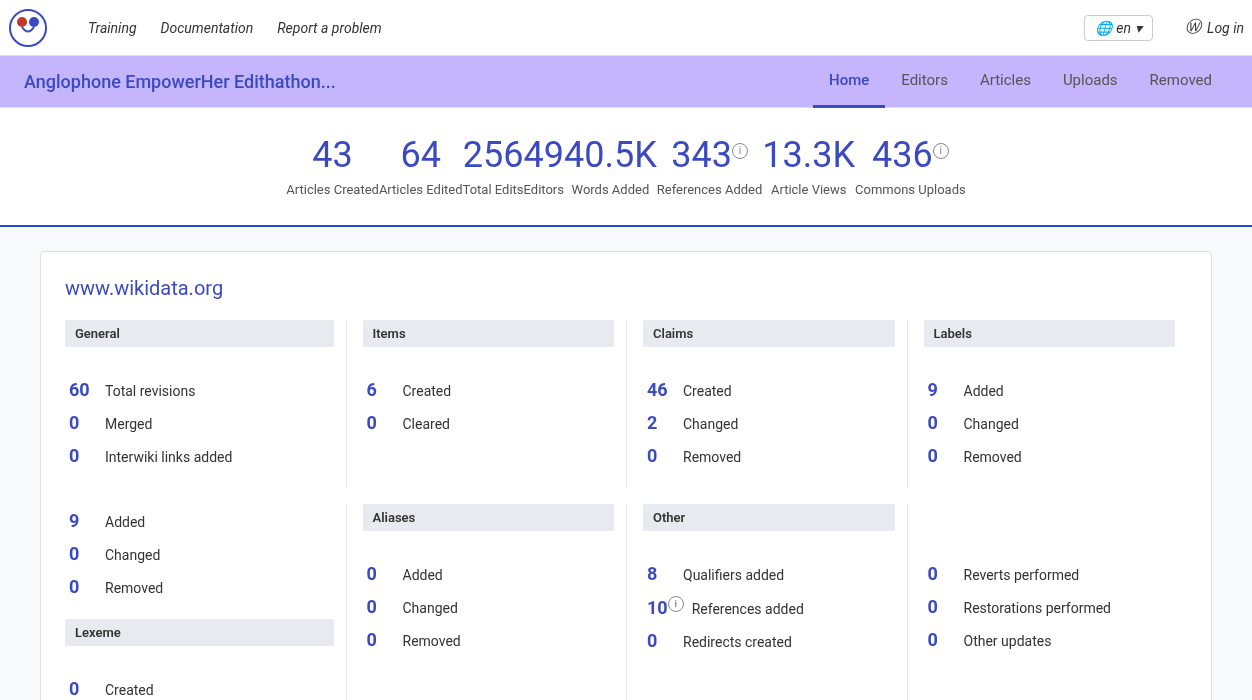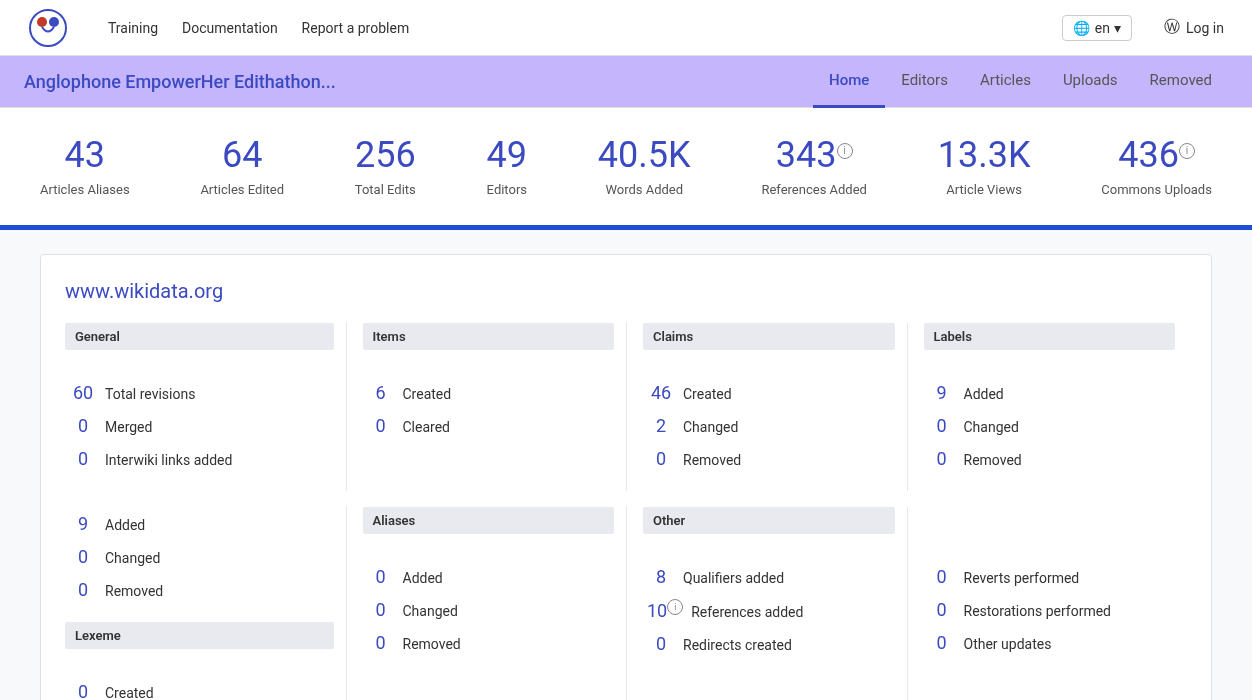--- a/index.html
+++ b/index.html
@@ -4,23 +4,24 @@
   <style>
     * { box-sizing: border-box; margin: 0; padding: 0; }
     body { font-family: -apple-system, BlinkMacSystemFont, 'Segoe UI', Roboto, sans-serif; background: #f8f9fa; color: #333; font-size: 14px; }
 
     
     .top-nav {
       background: #fff;
       border-bottom: 1px solid #e0e0e0;
       display: flex;
       align-items: center;
-      padding: 0 28px;
+      padding: 0 8px;
       height: 56px;
       gap: 32px;
+      font-style: italic;
     }
     .logo { width: 40px; height: 40px; margin-right: 8px; }
     .top-nav-links { display: flex; gap: 24px; flex: 1; }
     .top-nav-links a { color: #333; text-decoration: none; font-size: 14px; }
     .lang-selector {
       display: flex; align-items: center; gap: 4px;
       border: 1px solid #ccc; border-radius: 4px;
       padding: 4px 10px; cursor: pointer; background: #fff; font-size: 14px;
     }
     .login-btn { display: flex; align-items: center; gap: 6px; color: #333; text-decoration: none; font-size: 14px; }
@@ -42,23 +43,23 @@
       color: #555; text-decoration: none; font-size: 15px; border-bottom: 3px solid transparent;
       cursor: pointer;
     }
     .sub-nav-tab.active { color: #3b4ac1; border-bottom: 3px solid #3b4ac1; font-weight: 500; }
 
     
     .stats-bar {
       background: #fff;
       padding: 28px 40px;
       display: flex;
-      justify-content: space-between;
+      justify-content: center;
       align-items: flex-start;
-      border-bottom: 5px solid #1d4ed8;
+      border-bottom: 2px solid #1d4ed8;
     }
     .stat-item { text-align: center; }
     .stat-value { font-size: 36px; color: #3b4ac1; font-weight: 400; display: block; line-height: 1.1; }
     .stat-label { font-size: 13px; color: #555; margin-top: 6px; }
 
     
     .main-content { padding: 24px 40px; }
     .wikidata-card {
       background: #fff;
       border: 1px solid #e0e0e0;
@@ -88,23 +89,23 @@
 
     .stat-row {
       display: flex;
       align-items: baseline;
       gap: 8px;
       padding: 6px 4px;
     }
     .stat-row-value {
       color: #3b4ac1;
       font-size: 18px;
-      font-weight: 400;
+      font-weight: 700;
       min-width: 28px;
-      text-align: center;
+      text-align: left;
     }
     .stat-row-label { color: #333; font-size: 14px; }
 
     .info-icon {
       display: inline-flex;
       width: 16px; height: 16px;
       border: 1px solid #888;
       border-radius: 50%;
       align-items: center; justify-content: center;
       font-size: 10px; color: #888;
@@ -155,21 +156,21 @@
     <a class="sub-nav-tab">Editors</a>
     <a class="sub-nav-tab">Articles</a>
     <a class="sub-nav-tab">Uploads</a>
     <a class="sub-nav-tab">Removed</a>
   </div>
 </nav>
 
 <div class="stats-bar">
   <div class="stat-item">
     <span class="stat-value">43</span>
-    <div class="stat-label">Articles Aliases</div>
+    <div class="stat-label">Articles Created</div>
   </div>
   <div class="stat-item">
     <span class="stat-value">64</span>
     <div class="stat-label">Articles Edited</div>
   </div>
   <div class="stat-item">
     <span class="stat-value">256</span>
     <div class="stat-label">Total Edits</div>
   </div>
   <div class="stat-item">

